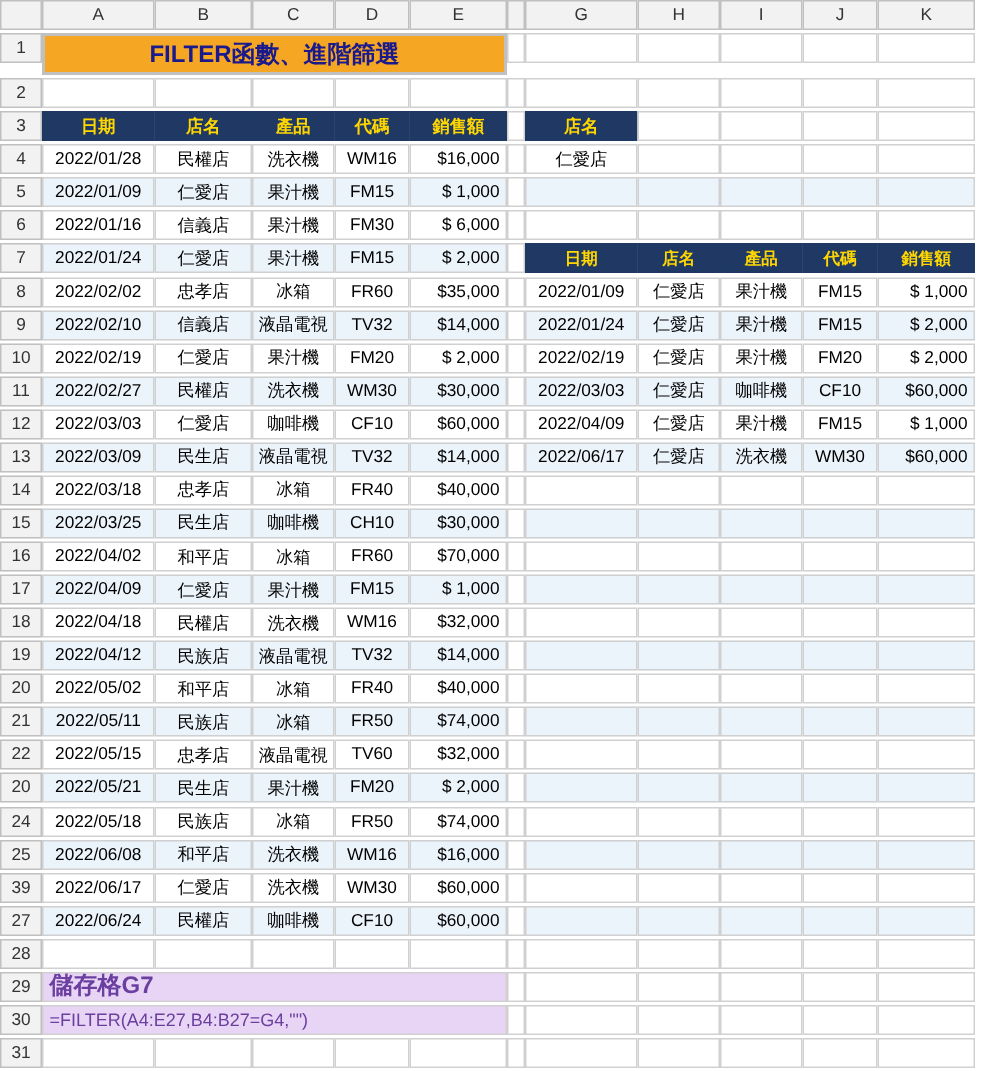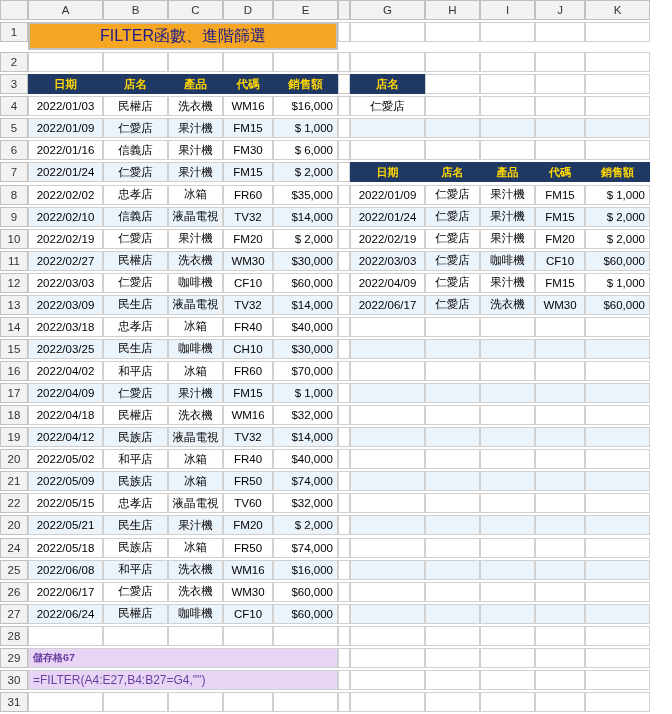--- a/index.html
+++ b/index.html
@@ -56,21 +56,21 @@
       font-weight: normal;
       color: #333;
       border: 1px solid #c0c0c0;
       height: 20px;
     }
 
     
     .title-cell {
       background: #F5A623;
       color: #1a1a8c;
-      font-weight: normal;
+      font-weight: bold;
       font-size: 16px;
       justify-content: center;
       border: 2px solid #c0c0c0;
     }
 
     
     .header-blue {
       background: #1F3864;
       color: #FFD700;
       font-weight: bold;
@@ -98,22 +98,21 @@
     }
 
     .result-row-even { background: #fff; }
     .result-row-odd { background: #EBF3FB; }
 
     
     .formula-label {
       background: #E8D5F5;
       color: #6B3FA0;
       font-weight: bold;
-      font-size: 10px;
-      font-family: Liberation Mono, monospace;
+      font-size: 16px;
     }
 
     .formula-cell {
       background: #E8D5F5;
       color: #6B3FA0;
       font-size: 12px;
     }
 
     
     .separator { background: #fff; border: 1px solid #d0d0d0; }
@@ -161,21 +160,21 @@
       <div class="cell header-blue cell-center">產品</div>
       <div class="cell header-blue cell-center">代碼</div>
       <div class="cell header-blue cell-center">銷售額</div>
       <div class="cell separator"></div>
       <div class="cell header-blue cell-center">店名</div>
       <div class="cell data-even"></div>
       <div class="cell data-even"></div>
       <div class="cell data-even"></div>
       <div class="cell data-even"></div>
       <div class="cell row-header cell-center">4</div>
-      <div class="cell data-even cell-center">2022/01/03</div>
+      <div class="cell data-even cell-center">2022/01/28</div>
       <div class="cell data-even cell-center">民權店</div>
       <div class="cell data-even cell-center">洗衣機</div>
       <div class="cell data-even cell-center">WM16</div>
       <div class="cell data-even cell-right">$16,000</div>
       <div class="cell separator"></div>
       <div class="cell filter-store cell-center">仁愛店</div>
       <div class="cell data-even"></div>
       <div class="cell data-even"></div>
       <div class="cell data-even"></div>
       <div class="cell data-even"></div>
@@ -365,21 +364,21 @@
       <div class="cell data-even cell-center">冰箱</div>
       <div class="cell data-even cell-center">FR40</div>
       <div class="cell data-even cell-right">$40,000</div>
       <div class="cell separator"></div>
       <div class="cell data-even"></div>
       <div class="cell data-even"></div>
       <div class="cell data-even"></div>
       <div class="cell data-even"></div>
       <div class="cell data-even"></div>
       <div class="cell row-header cell-center">21</div>
-      <div class="cell data-odd cell-center">2022/05/09</div>
+      <div class="cell data-odd cell-center">2022/05/11</div>
       <div class="cell data-odd cell-center">民族店</div>
       <div class="cell data-odd cell-center">冰箱</div>
       <div class="cell data-odd cell-center">FR50</div>
       <div class="cell data-odd cell-right">$74,000</div>
       <div class="cell separator"></div>
       <div class="cell data-odd"></div>
       <div class="cell data-odd"></div>
       <div class="cell data-odd"></div>
       <div class="cell data-odd"></div>
       <div class="cell data-odd"></div>
@@ -424,21 +423,21 @@
       <div class="cell data-odd cell-center">和平店</div>
       <div class="cell data-odd cell-center">洗衣機</div>
       <div class="cell data-odd cell-center">WM16</div>
       <div class="cell data-odd cell-right">$16,000</div>
       <div class="cell separator"></div>
       <div class="cell data-odd"></div>
       <div class="cell data-odd"></div>
       <div class="cell data-odd"></div>
       <div class="cell data-odd"></div>
       <div class="cell data-odd"></div>
-      <div class="cell row-header cell-center">26</div>
+      <div class="cell row-header cell-center">39</div>
       <div class="cell data-even cell-center">2022/06/17</div>
       <div class="cell data-even cell-center">仁愛店</div>
       <div class="cell data-even cell-center">洗衣機</div>
       <div class="cell data-even cell-center">WM30</div>
       <div class="cell data-even cell-right">$60,000</div>
       <div class="cell separator"></div>
       <div class="cell data-even"></div>
       <div class="cell data-even"></div>
       <div class="cell data-even"></div>
       <div class="cell data-even"></div>

